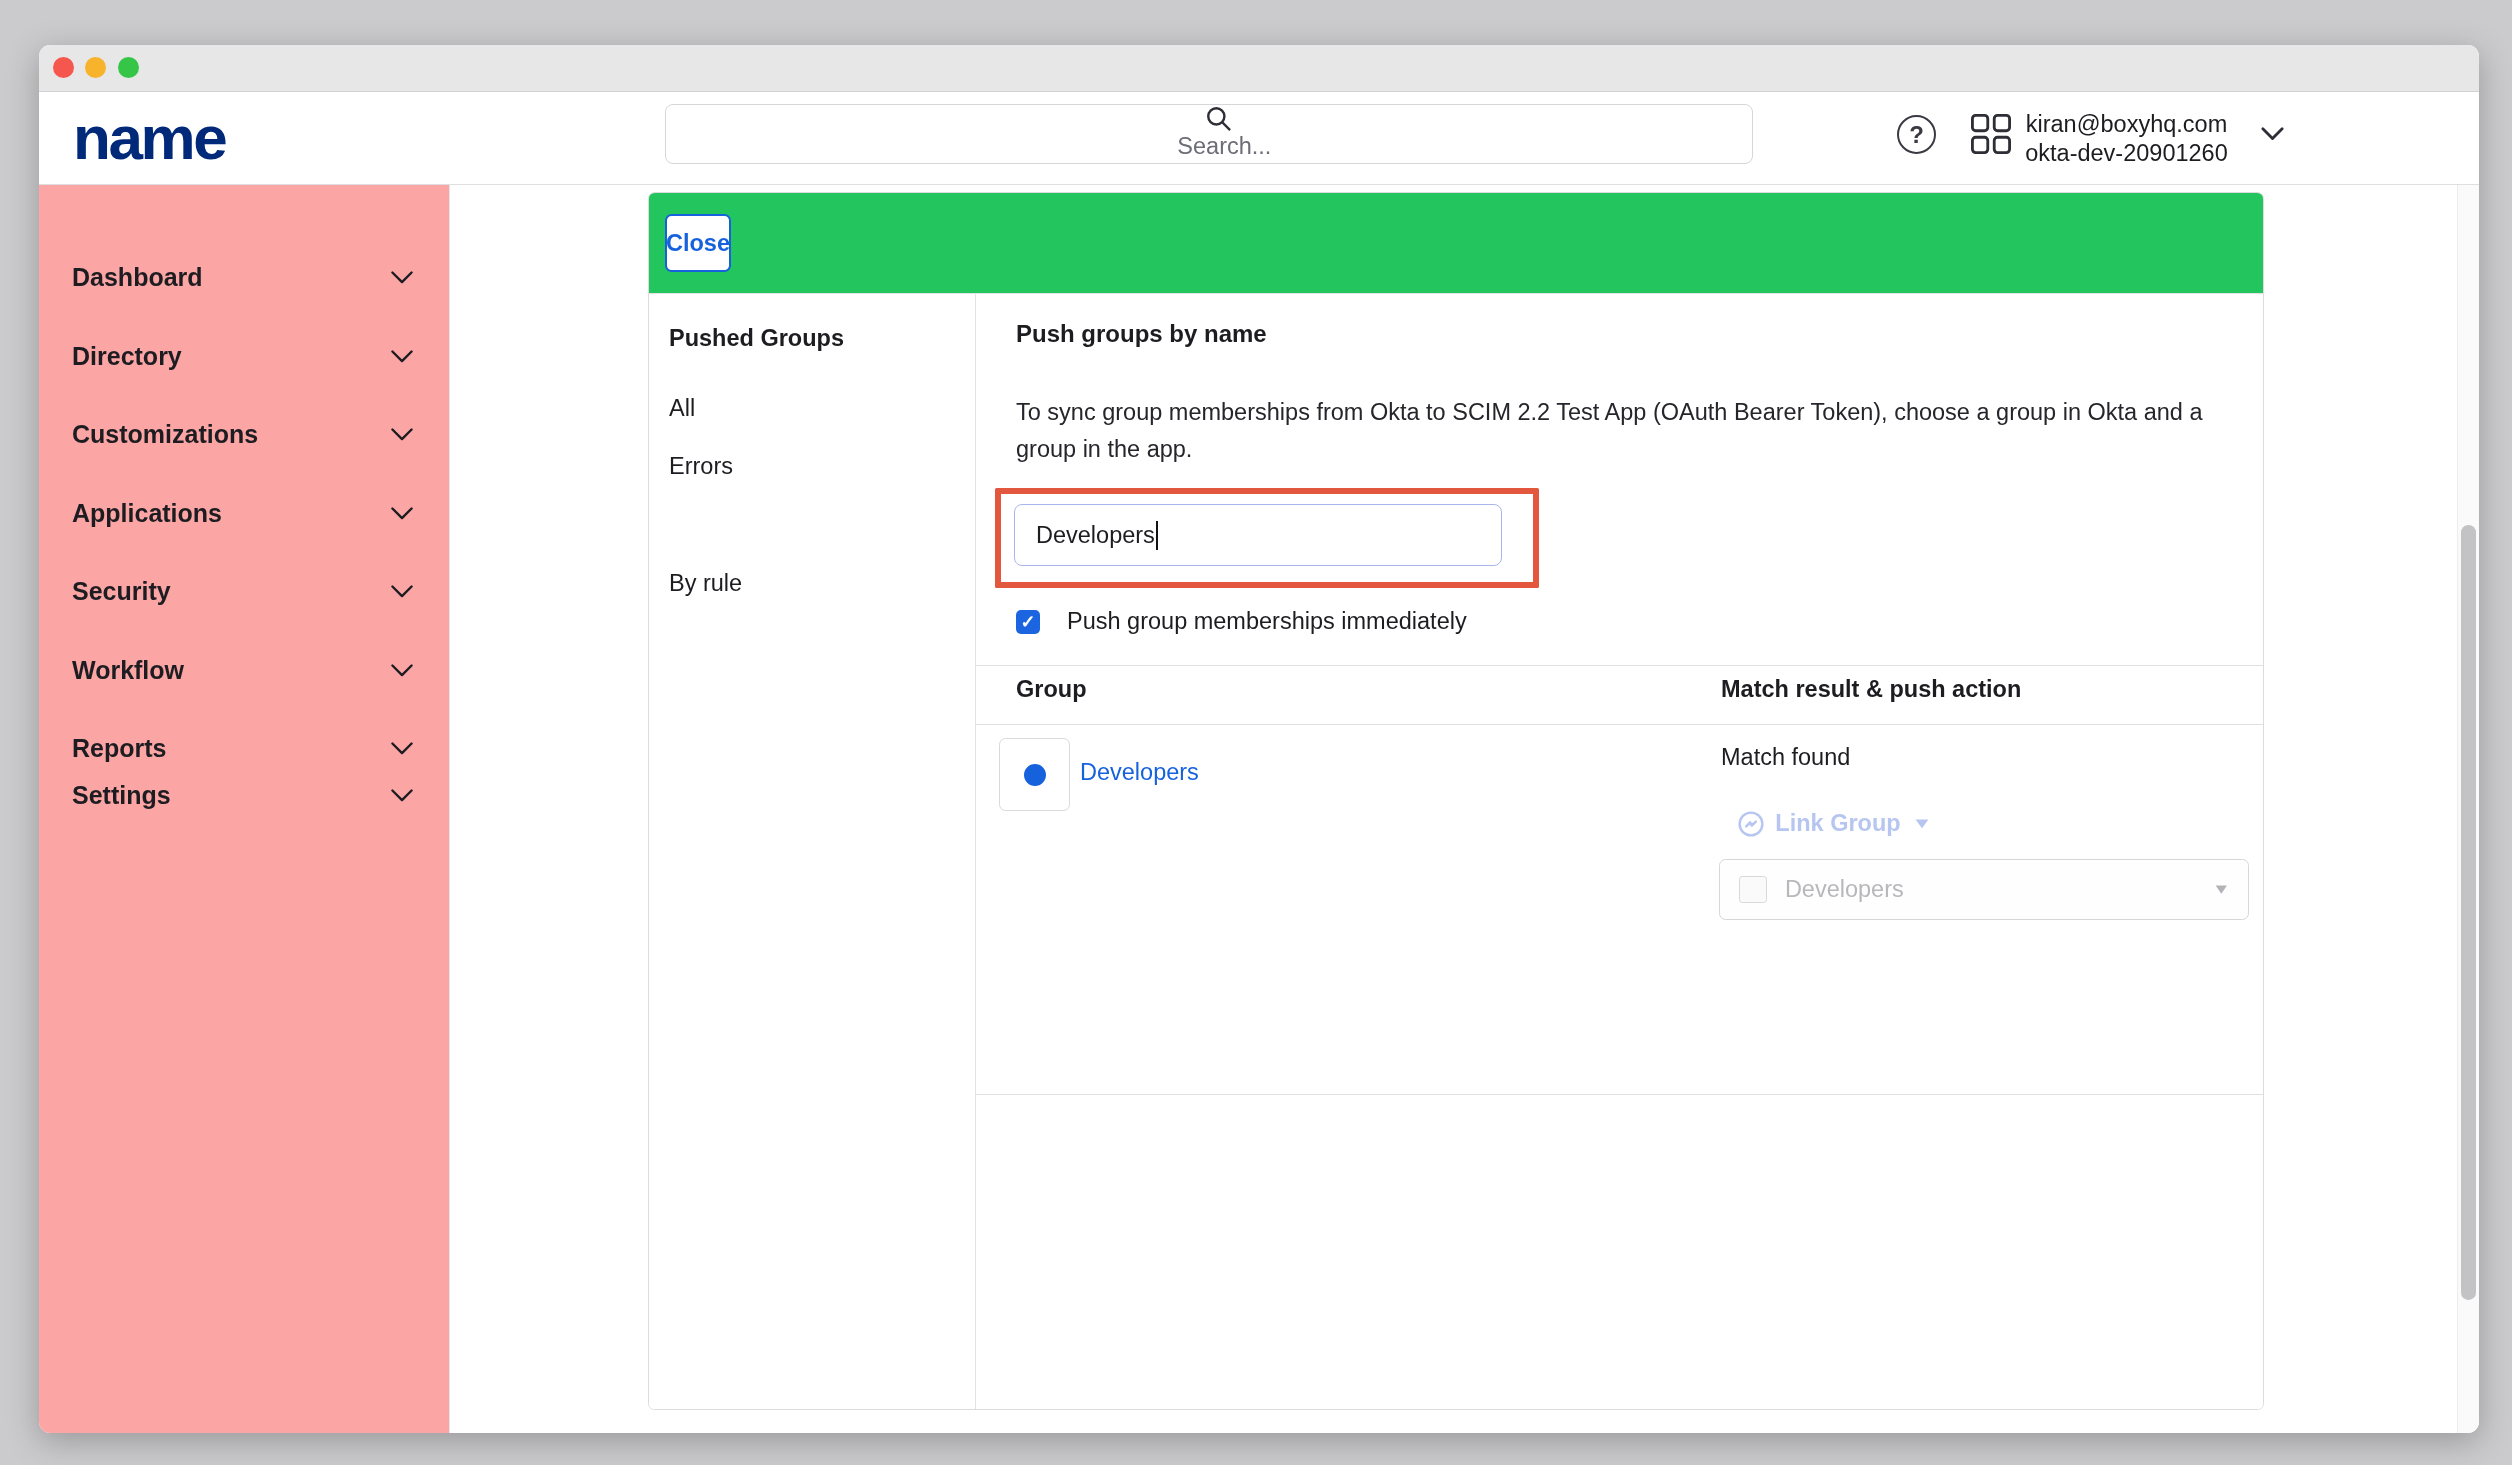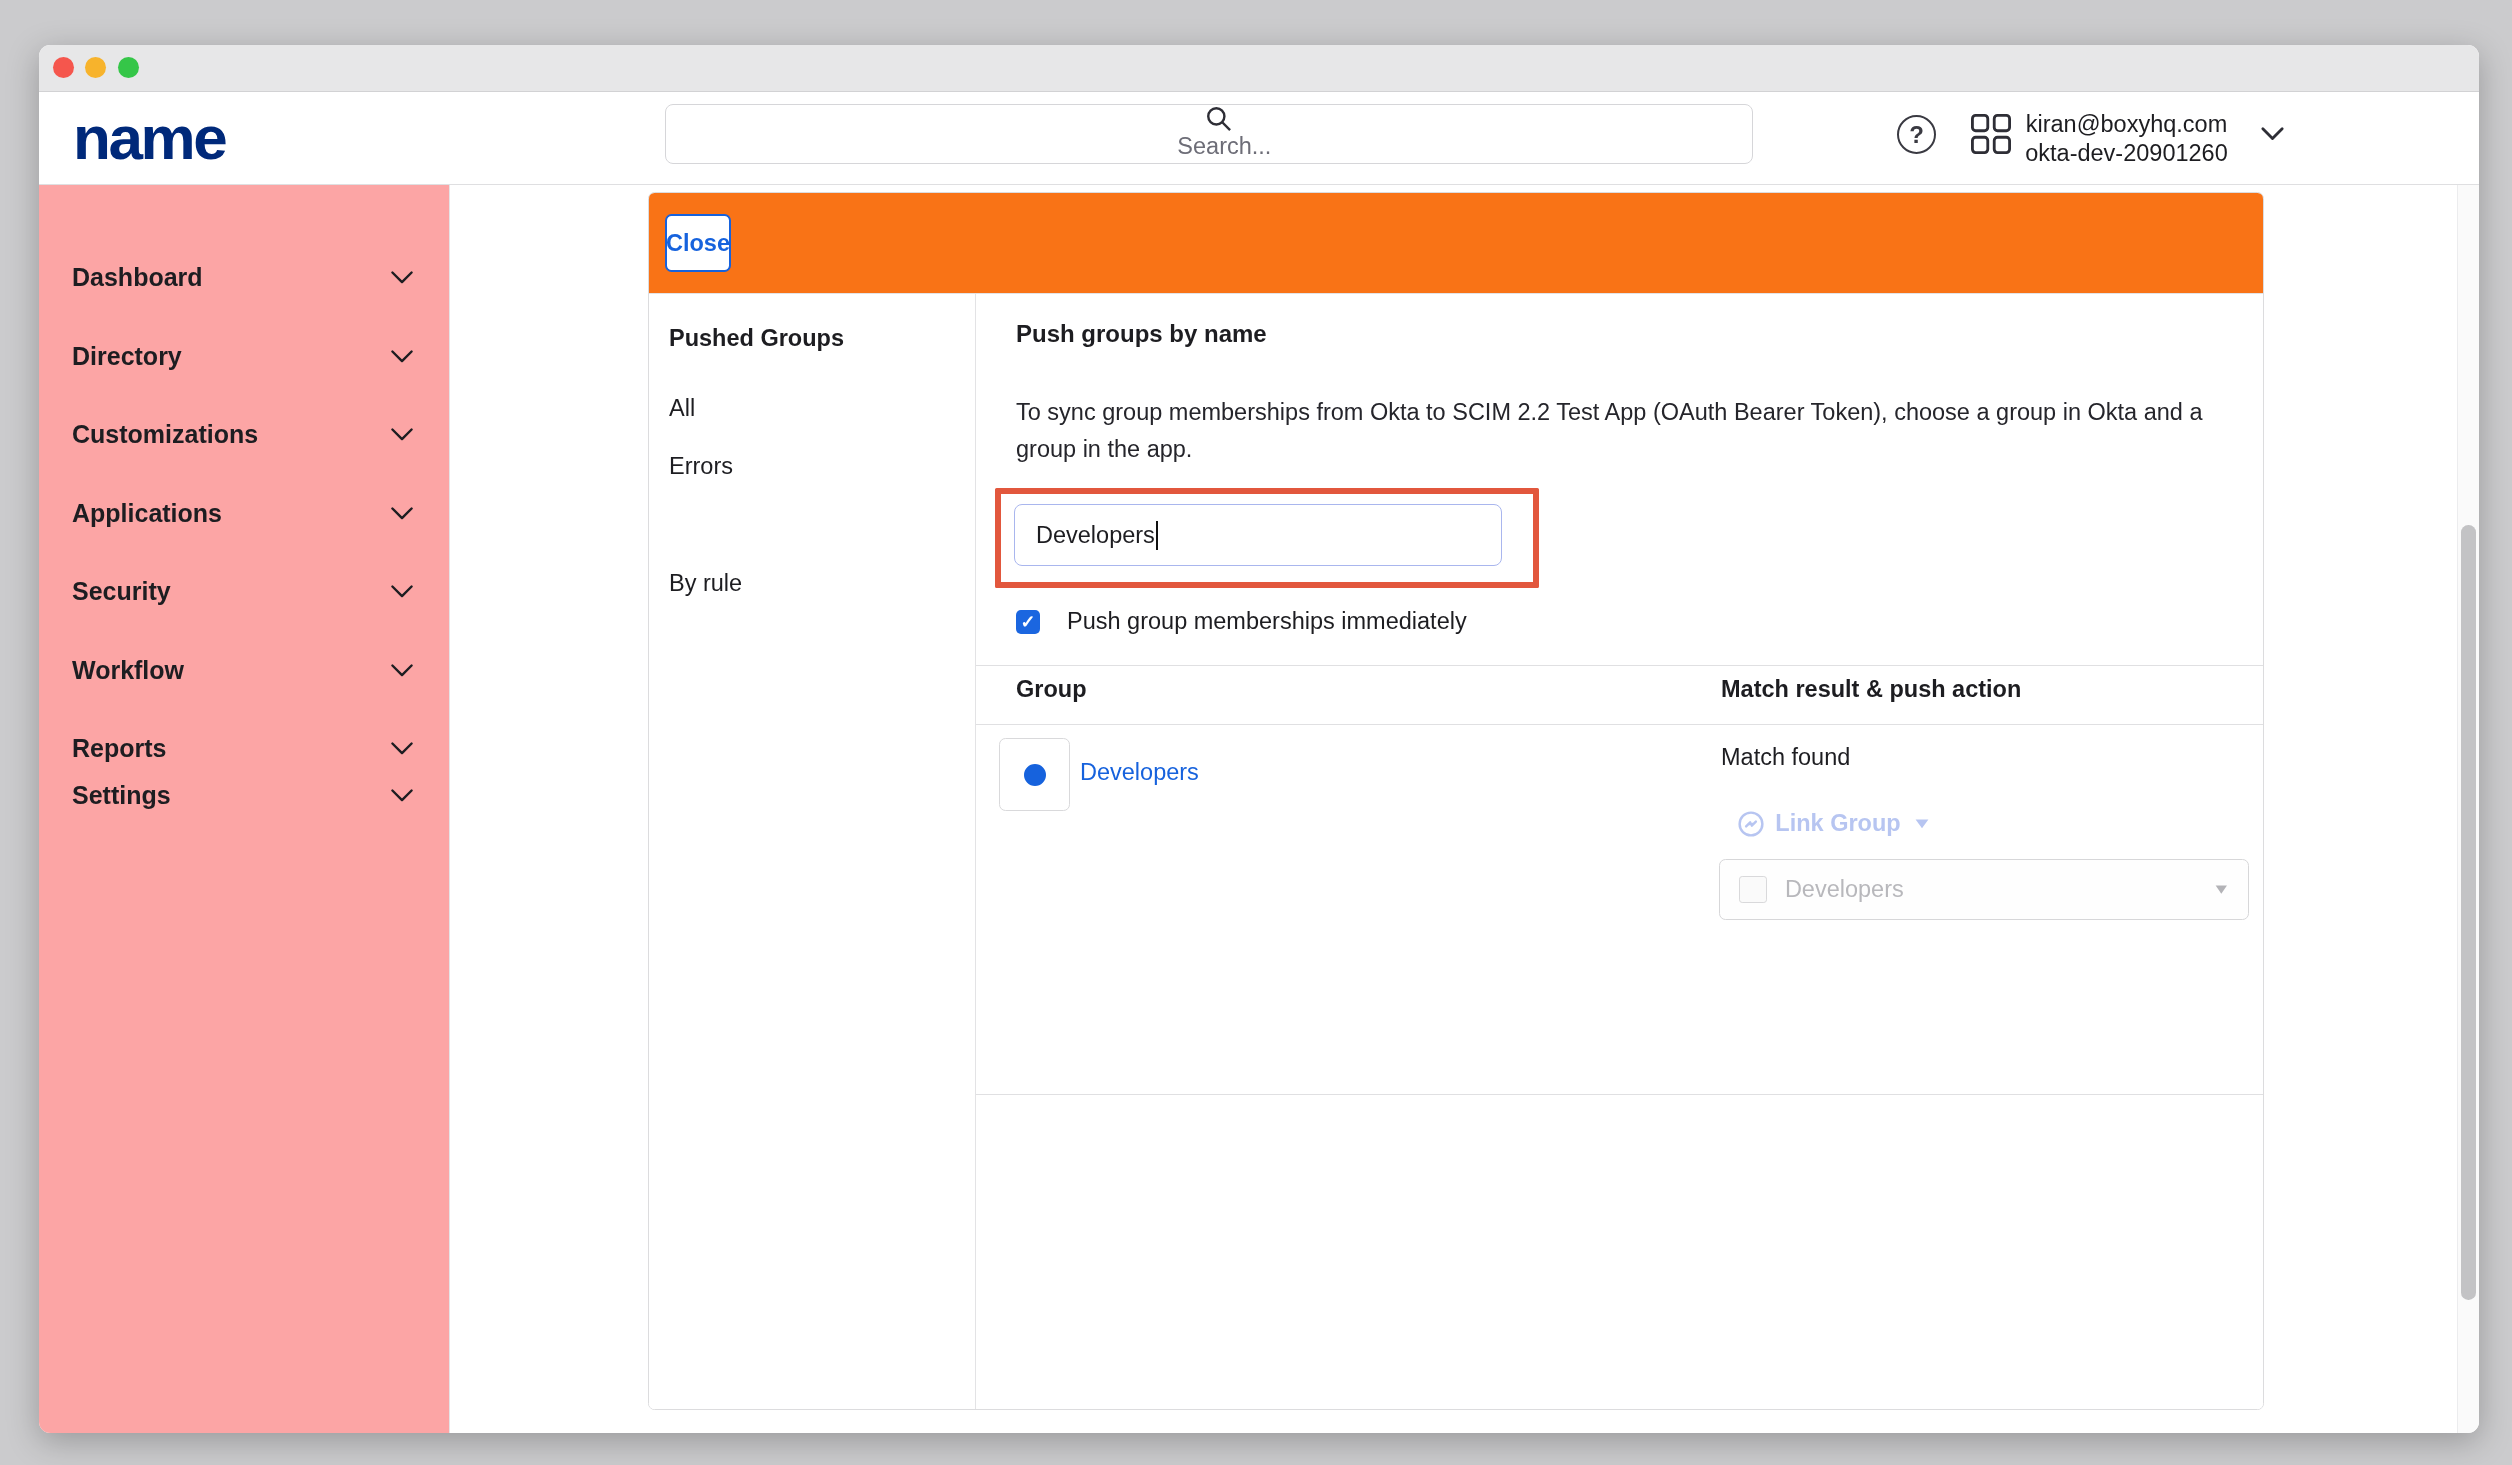--- a/index.html
+++ b/index.html
@@ -26,21 +26,21 @@
   #account{left:1978px;top:18px;width:219px;text-align:center;color:#1d1d21;font-size:23.5px;line-height:29px;}
   #acct-caret{left:2219px;top:32px;}
 
   
   #sidebar{left:0;top:140px;width:411px;height:1248px;background:#fca5a5;border-right:0.8px solid #e4e4e6;}
   .side-item{left:0;width:411px;height:58px;display:flex;align-items:center;justify-content:space-between;
              padding:0 36px 0 33px;color:#1d1d21;font-size:25px;font-weight:700;cursor:pointer;}
 
   
   #dialog{left:609px;top:147px;width:1616px;height:1218px;background:#fff;border:0.8px solid #dcdcde;border-radius:6.5px;overflow:hidden;}
-  #dialog-header{left:0;top:0;width:100%;height:101px;background:#f97316;border-bottom:0.8px solid #e3e3e5;}
+  #dialog-header{left:0;top:0;width:100%;height:101px;background:#22c55e;border-bottom:0.8px solid #e3e3e5;}
   #close-btn{left:16px;top:21px;width:66px;height:58px;background:#fff;border:2.4px solid #1662dd;border-radius:6.5px;
              color:#1662dd;font-size:23.5px;font-weight:700;display:flex;align-items:center;justify-content:center;cursor:pointer;}
   #dlg-nav{left:0;top:101px;width:327px;height:1117px;border-right:0.8px solid #e3e3e5;background:#fff;}
   #dlg-nav-title{left:20px;top:31px;font-size:23.5px;font-weight:700;color:#1d1d21;}
   .dlg-nav-item{left:0;width:327px;height:58px;display:flex;align-items:center;padding-left:20px;font-size:23.5px;color:#1d1d21;cursor:pointer;}
   .dlg-nav-item.selected{background:#eff2fb;}
 
   #dlg-content{left:327px;top:101px;width:1288px;height:1117px;background:#fff;}
   #push-title{left:40px;top:26px;font-size:24px;font-weight:700;color:#1d1d21;}
   .desc-line{left:40px;font-size:23.5px;color:#25252b;}

